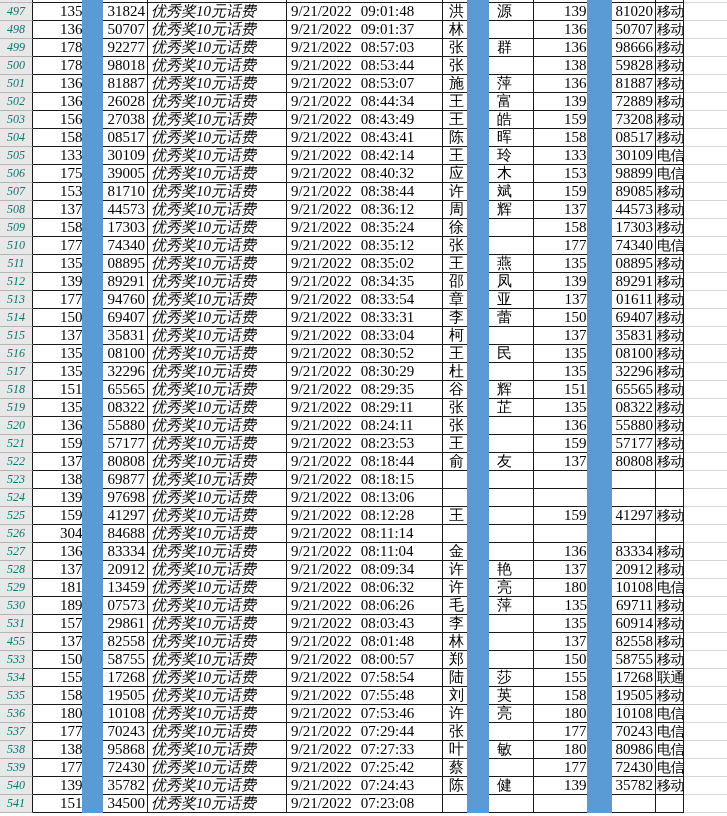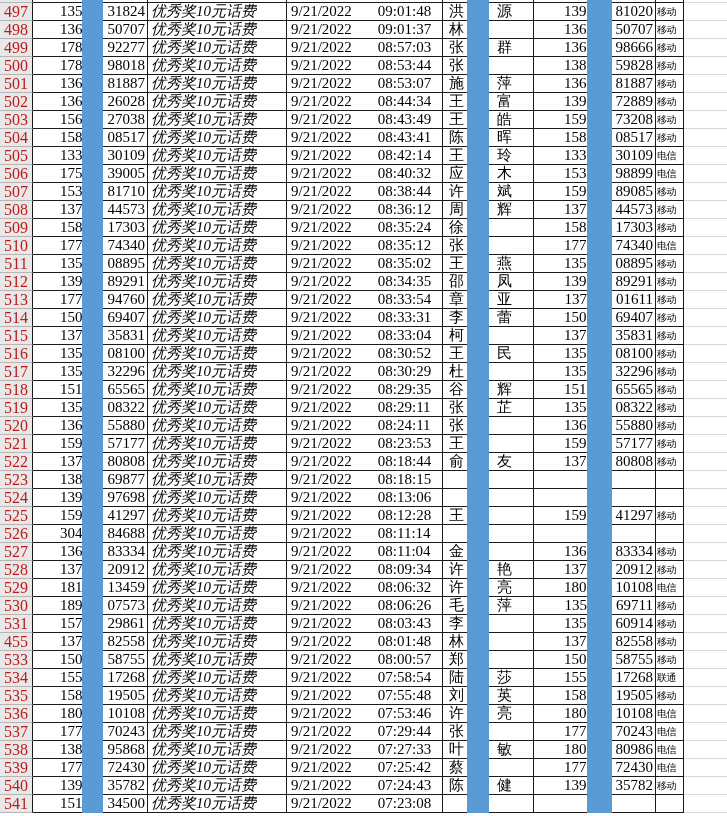--- a/index.html
+++ b/index.html
@@ -20,34 +20,35 @@
   }
   .cell{
     box-sizing:border-box;
     border-bottom:1px solid #1a1a1a;
     border-right:1px solid #1a1a1a;
     display:flex;align-items:center;
     white-space:nowrap;overflow:hidden;
     line-height:17px;
   }
   .rh{
-    background:#e8e8e8;color:#b91c1c;
-    justify-content:center;font-size:16px;
+    background:#e8e8e8;color:#0f766e;
+    justify-content:center;font-size:12px;
     border-bottom:1px solid #b5b5b5;
     border-right:1px solid #1a1a1a;
+    font-style:italic;
   }
   .c-p1{justify-content:flex-end;padding-right:2px;}
   .c-p2{justify-content:flex-end;padding-right:2px;}
   .gap1{display:inline-block;width:25px;}
   .gap2{display:inline-block;width:33px;}
   .gap3{display:inline-block;width:29px;}
   .c-prize{padding-left:3px;font-style:italic;}
-  .c-ts{padding-left:4px;gap:26px;}
+  .c-ts{padding-left:4px;gap:9px;}
   .c-name{padding-left:6px;}
-  .c-op{padding-left:1px;font-size:10px;letter-spacing:-0.5px;}
+  .c-op{padding-left:1px;font-size:14px;letter-spacing:-0.5px;}
   .c-tail{
     border-right:none;
     border-bottom:1px solid #d8d8d8;
   }
   .redact-bar{
     position:absolute;top:0;height:813px;
     background:#5b9bd5;z-index:5;
   }
   .bar-1{left:82px;width:21px;}
   .bar-2{left:467px;width:22px;}

